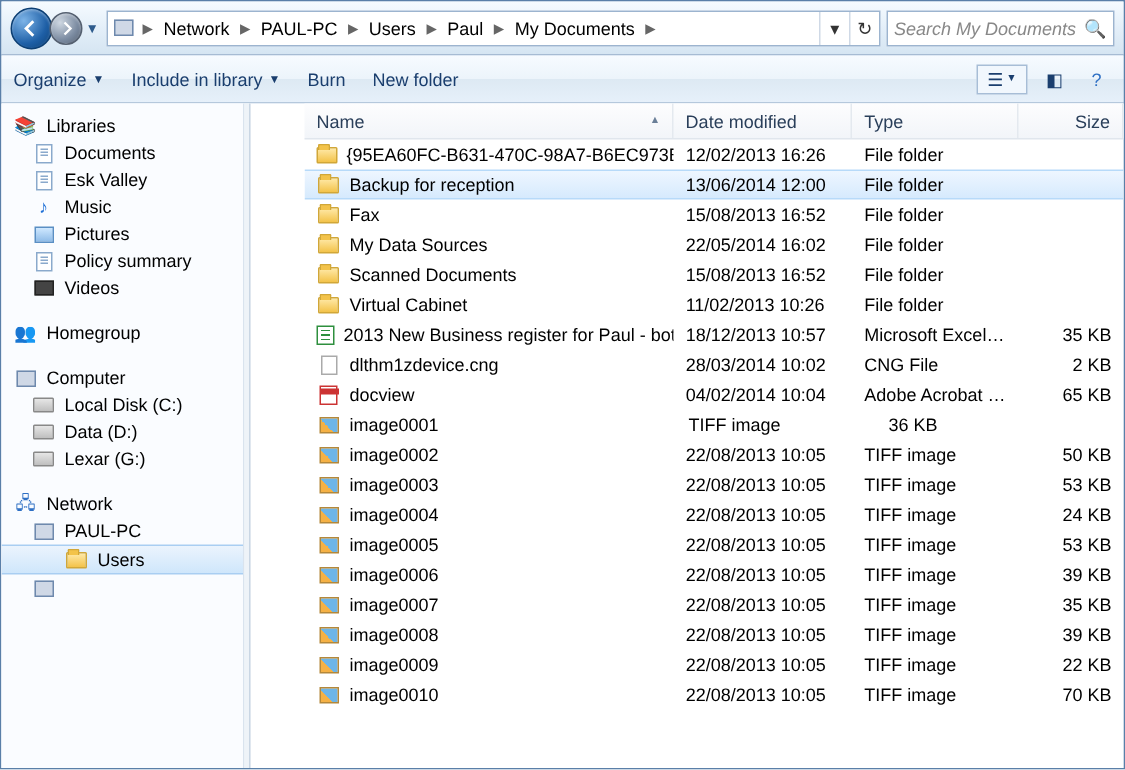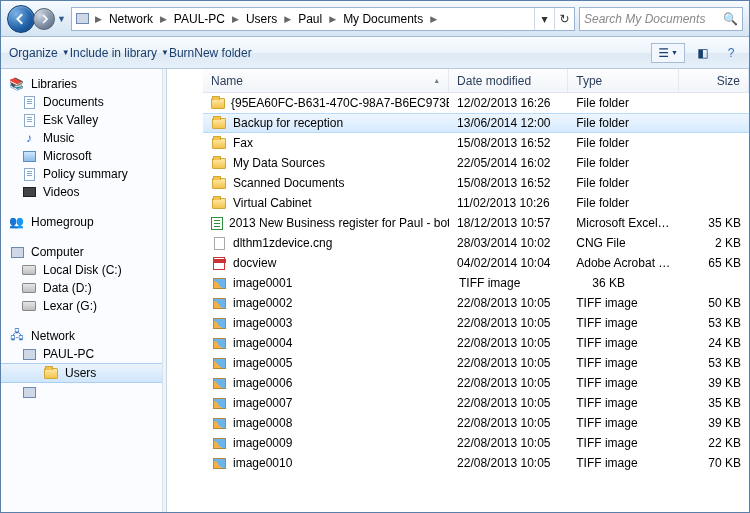--- a/index.html
+++ b/index.html
@@ -12,25 +12,25 @@
   .navbtns { display: flex; align-items: center; }
   .navcircle { width: 28px; height: 28px; border-radius: 50%; background: radial-gradient(circle at 30% 30%, #7db4e8, #1e5fa6 60%, #0d3f73); display: inline-flex; align-items: center; justify-content: center; color: #fff; font-weight: bold; border: 1px solid #0d3f73; box-shadow: inset 0 1px 2px rgba(255,255,255,.4); }
   .navcircle.fwd { width: 22px; height: 22px; margin-left: -2px; background: radial-gradient(circle at 30% 30%, #cfd8e2, #7a8aa0 60%, #556070); border-color:#556070; }
   .navdrop { width: 12px; font-size: 9px; color: #2e5b8c; padding-left: 2px; }
   .breadwrap { flex: 1; height: 24px; background: #fff; border: 1px solid #9cb4cf; display: flex; align-items: center; overflow: hidden; }
   .bicon { width: 20px; display: flex; justify-content: center; color: #2e5b8c; }
   .crumb { display: flex; align-items: center; padding: 0 4px; height: 100%; cursor: default; color: #000; }
   .crumbsep { color: #666; padding: 0 3px; font-size: 9px; }
   .brend { margin-left: auto; display: flex; align-items: center; }
   .brbtn { width: 20px; text-align: center; color: #333; border-left: 1px solid #cfd9e6; height: 22px; line-height: 22px; }
-  .searchwrap { width: 164px; height: 24px; background: #fff; border: 1px solid #9cb4cf; display: flex; align-items: center; padding: 0 4px; color: #888; font-style: italic; }
+  .searchwrap { width: 152px; height: 24px; background: #fff; border: 1px solid #9cb4cf; display: flex; align-items: center; padding: 0 4px; color: #888; font-style: italic; }
   .searchwrap .sico { margin-left: auto; font-style: normal; }
 
   
-  .toolbar { height: 32px; background: linear-gradient(to bottom, #f7fbff 0%, #ecf4fb 50%, #dde9f3 51%, #e6f0fa 100%); display: flex; align-items: center; padding: 0 8px; border-bottom: 1px solid #b5c8dc; color: #1a3e6e; }
+  .toolbar { height: 32px; background: linear-gradient(to bottom, #f7fbff 0%, #ecf4fb 50%, #dde9f3 51%, #e6f0fa 100%); display: flex; align-items: center; padding: 0 8px; gap: 18px; border-bottom: 1px solid #b5c8dc; color: #1a3e6e; }
   .tbitem { display: flex; align-items: center; gap: 4px; cursor: default; }
   .tbitem .dd { font-size: 8px; }
   .tbright { margin-left: auto; display: flex; align-items: center; gap: 8px; }
   .viewbtn { width: 34px; height: 20px; border: 1px solid #a7bdd6; background: #f1f7fd; display: flex; align-items: center; justify-content: center; gap: 2px; }
 
   
   .body { flex: 1; display: flex; background: #fff; min-height: 0; }
   .navpane { width: 162px; background: #fafcff; border-right: 1px solid #d9e3ee; padding: 6px 0; overflow: hidden; }
   .splitter { width: 4px; background: #eef3f8; cursor: col-resize; border-right: 1px solid #c9d6e4; }
   .listpane { flex: 1; display: flex; flex-direction: column; min-width: 0; margin-left: 36px; }
@@ -170,21 +170,21 @@
             <span>Esk Valley</span>
           </div>
         <div class="treelbl treeind">
             <span class="treeico ic-music">♪</span>
             <span>Music</span>
           </div>
         <div class="treelbl treeind">
             <span class="treeico">
               <span class="ic-pic"></span>
             </span>
-            <span>Microsoft</span>
+            <span>Pictures</span>
           </div>
         <div class="treelbl treeind">
             <span class="treeico">
               <span class="ic-doc"></span>
             </span>
             <span>Policy summary</span>
           </div>
         <div class="treelbl treeind">
             <span class="treeico">
               <span class="ic-video"></span>

